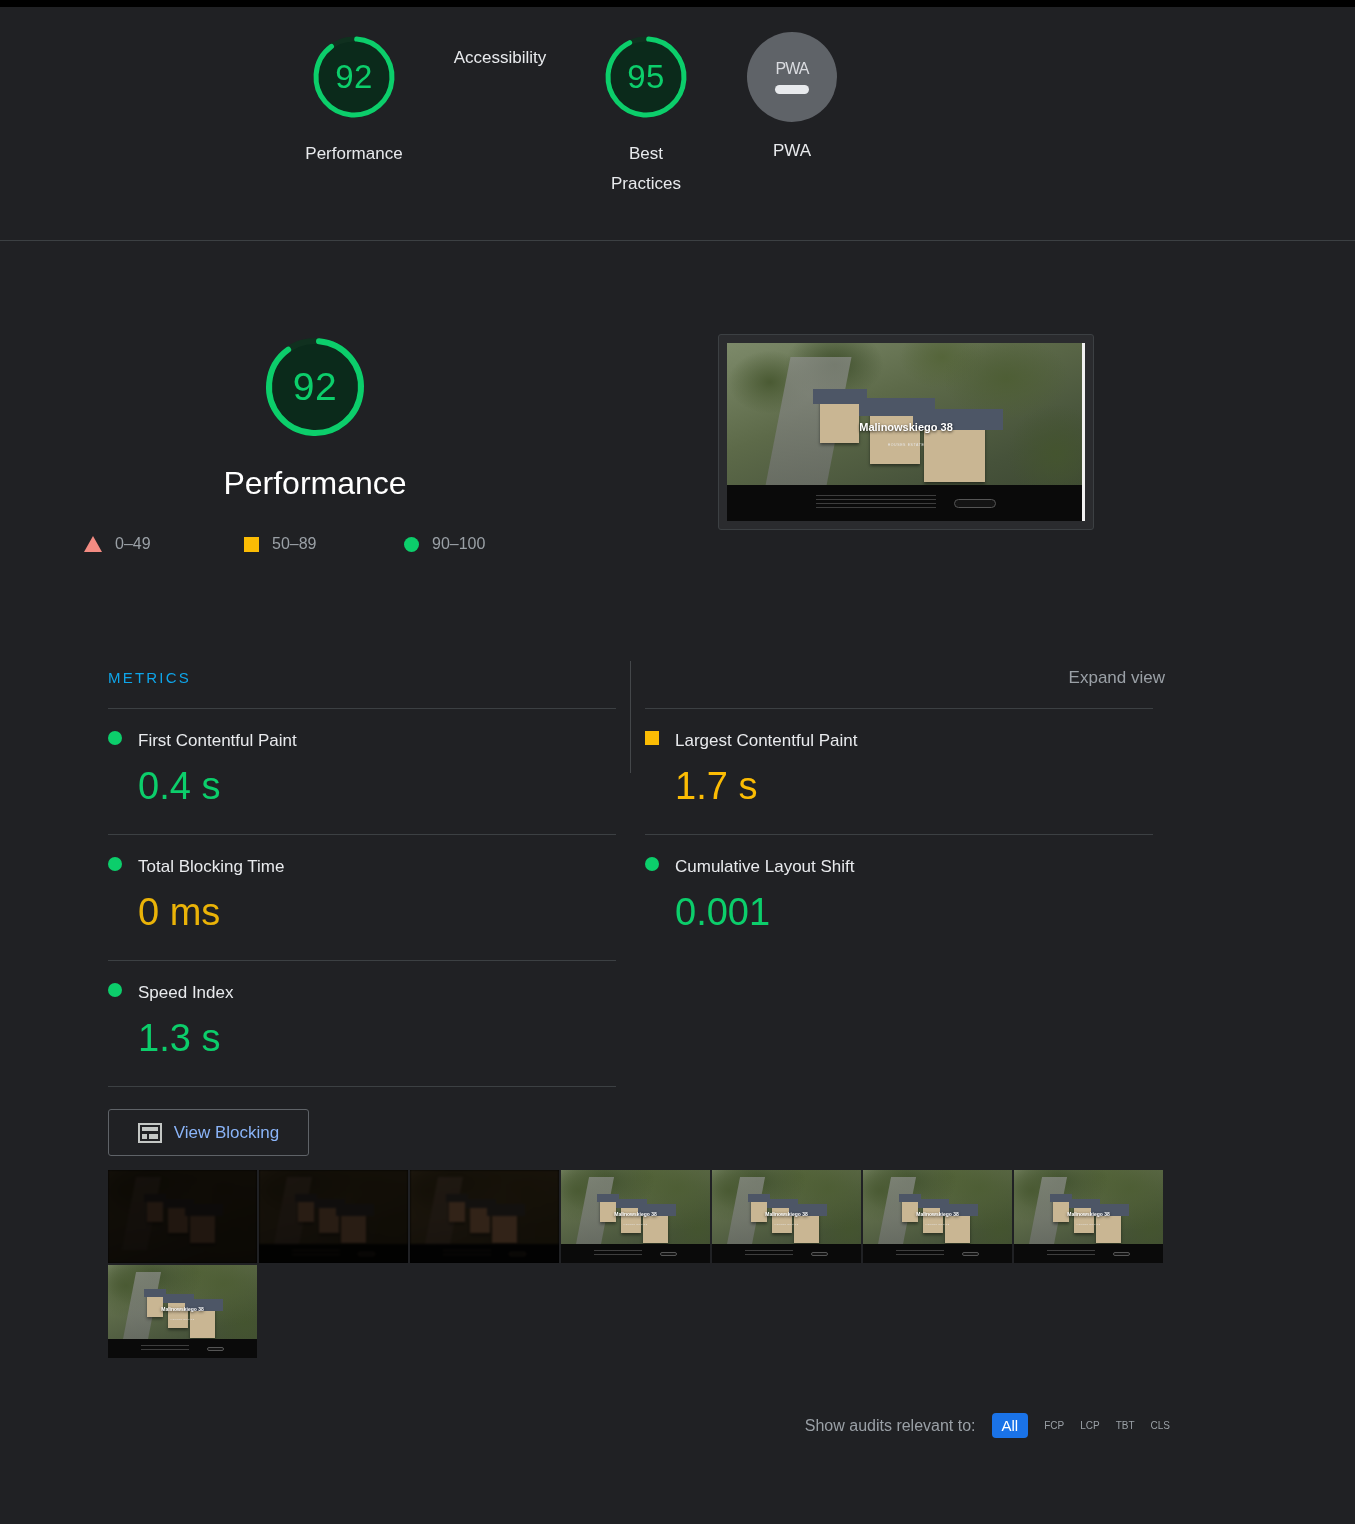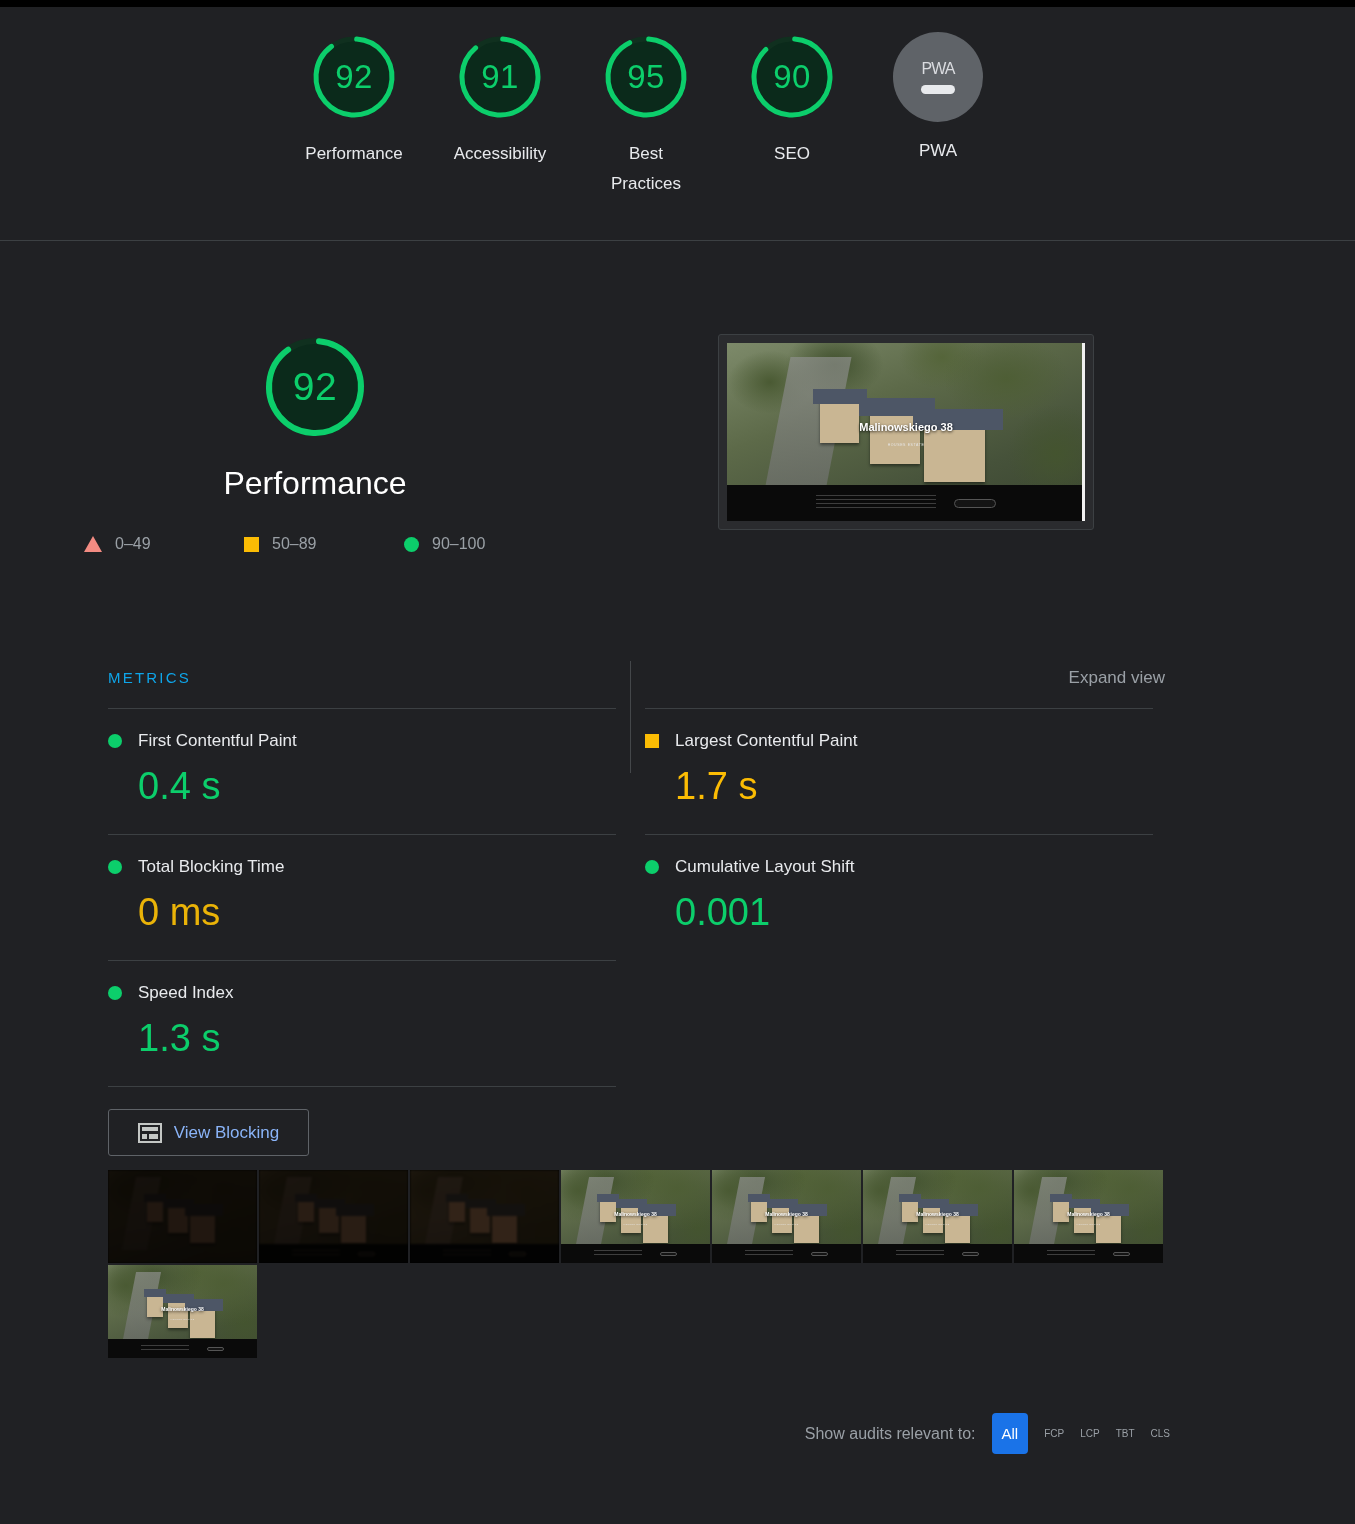--- a/index.html
+++ b/index.html
@@ -206,21 +206,21 @@
   .metrics-grid {
     display: grid;
     grid-template-columns: 508px 508px;
     column-gap: 29px;
     margin: 20px 0 0 108px;
   }
   .metric {
     border-top: 1px solid #3c4043;
     padding: 22px 0 26px 0;
   }
-  .metric-row { display: flex; align-items: center; gap: 16px; }
+  .metric-row { display: flex; gap: 16px; }
   .m-dot { width: 14px; height: 14px; border-radius: 50%; flex: none; }
   .m-sq { width: 14px; height: 14px; flex: none; }
   .metric-name { font-size: 17px; color: #e8eaed; }
   .metric-value { font-size: 38px; margin: 14px 0 0 30px; font-weight: 400; }
   .metric-tail { border-top: 1px solid #3c4043; }
 
   
   .treemap-btn {
     margin: 22px 0 0 108px;
     width: 201px; height: 47px;
@@ -252,21 +252,21 @@
   .frame .cookie .btn { width: 17px; height: 4px; }
 
   
   .filters {
     display: flex; align-items: center; justify-content: flex-end;
     gap: 16px;
     margin: 55px 185px 0 0;
     font-size: 16px; color: #9aa0a6;
   }
   .filter-pill {
-    padding: 12px 10px; border-radius: 4px;
+    padding: 4px 10px; border-radius: 4px;
     background: #1a73e8; color: #fff; font-size: 15px;
     cursor: pointer;
   }
   .filter-link {
     color: #9aa0a6; cursor: pointer; font-size: 10px;
   }
 </style>
 </head>
 <body>
 
@@ -279,51 +279,32 @@
           <svg width="96" height="96" viewBox="0 0 96 96">
             <circle cx="48" cy="48" r="38" fill="#0b2a1b"></circle>
             <circle cx="48" cy="48" r="38" fill="none" stroke="#10301f" stroke-width="5"></circle>
             <circle cx="48" cy="48" r="38" fill="none" stroke="#0cce6b" stroke-width="5" stroke-linecap="round" stroke-dasharray="211.66015833899834 238.76104167282426" transform="rotate(4 48 48)"></circle>
           </svg>
           <div class="gauge-num" style="color:#0cce6b">92</div>
         </div>
         <div class="gauge-label">Performance</div>
       </div>
       <div class="gauge-item">
-        <div class="gauge-wrap">
-          <svg width="96" height="96" viewBox="0 0 96 96">
-            <circle cx="48" cy="48" r="38" fill="#0b2a1b"></circle>
-            <circle cx="48" cy="48" r="38" fill="none" stroke="#10301f" stroke-width="5"></circle>
-            <circle cx="48" cy="48" r="38" fill="none" stroke="#0cce6b" stroke-width="5" stroke-linecap="round" stroke-dasharray="209.2725479222701 238.76104167282426" transform="rotate(4 48 48)"></circle>
-          </svg>
-          <div class="gauge-num" style="color:#0cce6b">91</div>
-        </div>
         <div class="gauge-label">Accessibility</div>
       </div>
       <div class="gauge-item">
         <div class="gauge-wrap">
           <svg width="96" height="96" viewBox="0 0 96 96">
             <circle cx="48" cy="48" r="38" fill="#0b2a1b"></circle>
             <circle cx="48" cy="48" r="38" fill="none" stroke="#10301f" stroke-width="5"></circle>
             <circle cx="48" cy="48" r="38" fill="none" stroke="#0cce6b" stroke-width="5" stroke-linecap="round" stroke-dasharray="218.82298958918304 238.76104167282426" transform="rotate(4 48 48)"></circle>
           </svg>
           <div class="gauge-num" style="color:#0cce6b">95</div>
         </div>
         <div class="gauge-label">Best Practices</div>
-      </div>
-      <div class="gauge-item">
-        <div class="gauge-wrap">
-          <svg width="96" height="96" viewBox="0 0 96 96">
-            <circle cx="48" cy="48" r="38" fill="#0b2a1b"></circle>
-            <circle cx="48" cy="48" r="38" fill="none" stroke="#10301f" stroke-width="5"></circle>
-            <circle cx="48" cy="48" r="38" fill="none" stroke="#0cce6b" stroke-width="5" stroke-linecap="round" stroke-dasharray="206.88493750554184 238.76104167282426" transform="rotate(4 48 48)"></circle>
-          </svg>
-          <div class="gauge-num" style="color:#0cce6b">90</div>
-        </div>
-        <div class="gauge-label">SEO</div>
       </div>
       <div class="gauge-item">
         <div class="pwa-badge">
           <div class="pwa-text">PWA</div>
           <div class="pwa-dash"></div>
         </div>
         <div class="gauge-label">PWA</div>
       </div>
     </div>
 </div>

